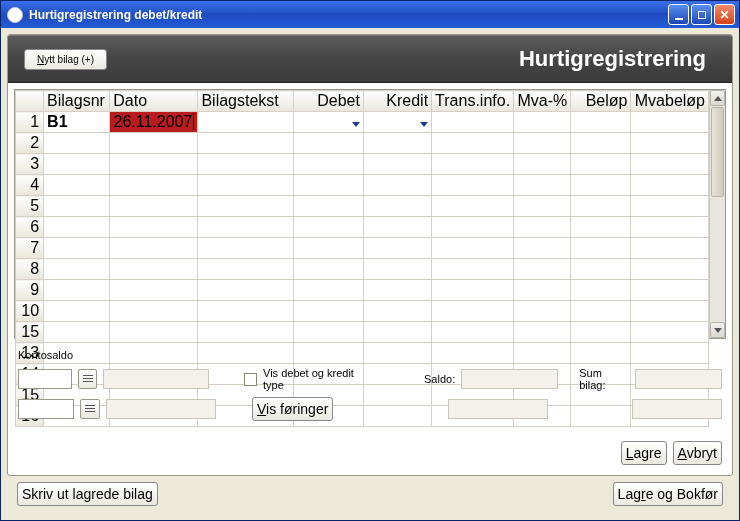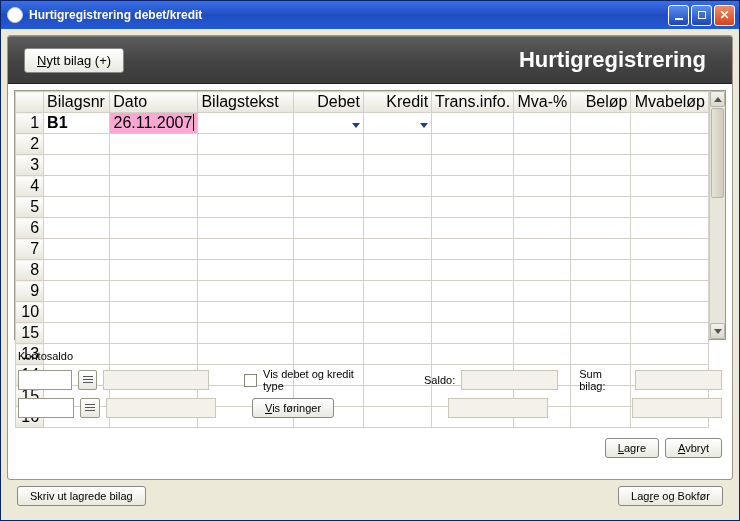--- a/index.html
+++ b/index.html
@@ -73,21 +73,21 @@
   align-items: center;
   padding: 0 16px;
   border-top: 1px solid #777;
   border-bottom: 1px solid #222;
 }
 .new-btn {
   background: linear-gradient(to bottom, #fff, #e9e9e0);
   border: 1px solid #888;
   border-radius: 3px;
   padding: 4px 12px;
-  font-size: 13px;
+  font-size: 10px;
   cursor: pointer;
 }
 .new-btn span.u { text-decoration: underline; }
 .top-band .big-title {
   flex: 1;
   text-align: right;
   color: #fff;
   font-size: 22px;
   font-weight: bold;
   padding-right: 10px;
@@ -128,21 +128,21 @@
   text-align: right;
   font-weight: normal;
   width: 28px;
   padding-right: 4px;
 }
 .grid .corner {
   background: linear-gradient(to bottom, #fdfdfd, #e9e7dc);
   width: 28px;
 }
 .grid td.bold { font-weight: bold; }
-.grid td.date-cell { background: #f9a8d4; margin-top: 12px; }
+.grid td.date-cell { background: #b91c1c; margin-top: 12px; }
 .grid td.date-cell span.caret {
   border-right: 1px solid #000;
   padding-right: 1px;
 }
 .dropdown-arrow {
   float: right;
   width: 0; height: 0;
   border-left: 4px solid transparent;
   border-right: 4px solid transparent;
   border-top: 5px solid #1a3e8c;
@@ -219,22 +219,22 @@
 }
 .cb {
   width: 13px; height: 13px;
   border: 1px solid #8a8676;
   background: #fff;
 }
 .btn {
   background: linear-gradient(to bottom,#fff,#e9e9e0);
   border: 1px solid #888;
   border-radius: 3px;
-  padding: 3px 12px;
-  font-size: 11px;
+  padding: 3px 4px;
+  font-size: 14px;
   cursor: pointer;
 }
 .btn .u { text-decoration: underline; }
 .spacer { flex: 1; }
 .bottom-bar {
   display: flex;
   padding: 6px 10px 8px 10px;
   gap: 6px;
 }
 .col-Bilagsnr { width: 66px; }

